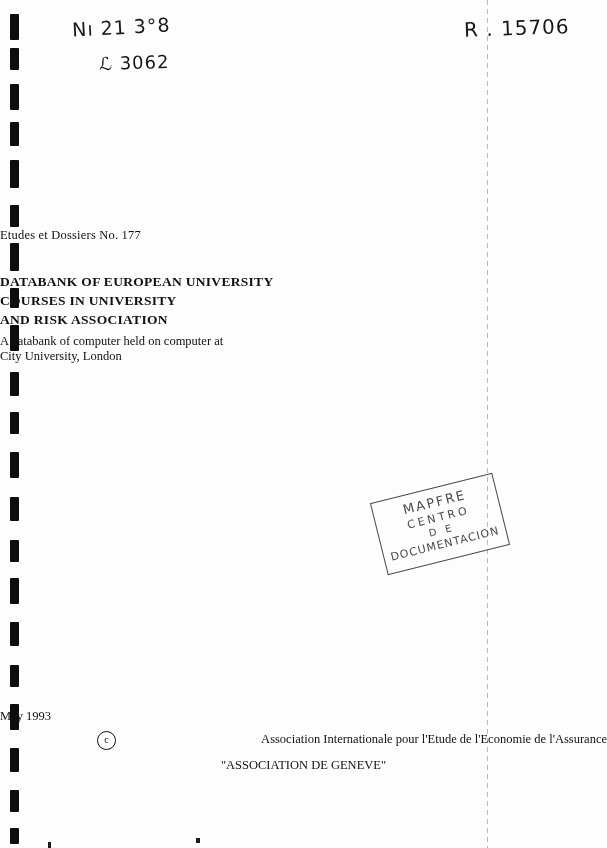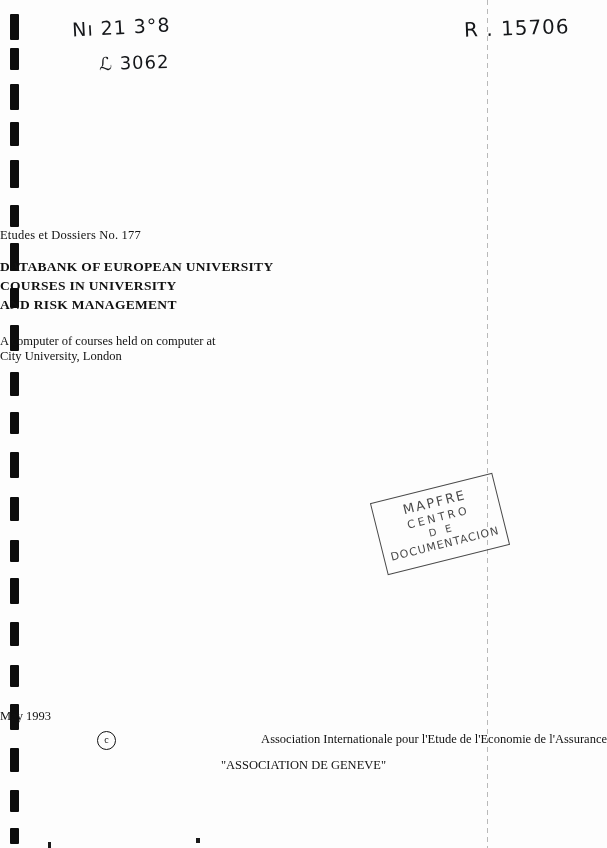--- a/index.html
+++ b/index.html
@@ -73,21 +73,21 @@
   .series-no {
     position: absolute;
     top: 228px;
     width: 607px;
     font-size: 12.5px;
     font-weight: normal;
     letter-spacing: 0.2px;
   }
   .main-title {
     position: absolute;
-    top: 257px;
+    top: 272px;
     width: 607px;
     font-size: 13.5px;
     font-weight: bold;
     line-height: 19px;
     letter-spacing: 0.3px;
   }
   .subtitle {
     position: absolute;
     top: 334px;
     width: 607px;
@@ -204,25 +204,25 @@
 
   <div class="handwriting hw-1">Nı  21 3°8</div>
   <div class="handwriting hw-2">ℒ  3062</div>
   <div class="handwriting hw-3">R . 15706</div>
 
   <div class="series-no">Etudes et Dossiers No. 177</div>
 
   <div class="main-title">
     <div>DATABANK OF EUROPEAN UNIVERSITY</div>
     <div>COURSES IN UNIVERSITY</div>
-    <div>AND RISK MANAGEMENT</div>
+    <div>AND RISK ASSOCIATION</div>
   </div>
 
   <div class="subtitle">
-    <div>A computer of courses held on computer at</div>
+    <div>A databank of computer held on computer at</div>
     <div>City University, London</div>
   </div>
 
   <div class="stamp">
     <div class="stamp-l1">MAPFRE</div>
     <div class="stamp-l2">CENTRO</div>
     <div class="stamp-l3">D E</div>
     <div class="stamp-l4">DOCUMENTACION</div>
   </div>
 

